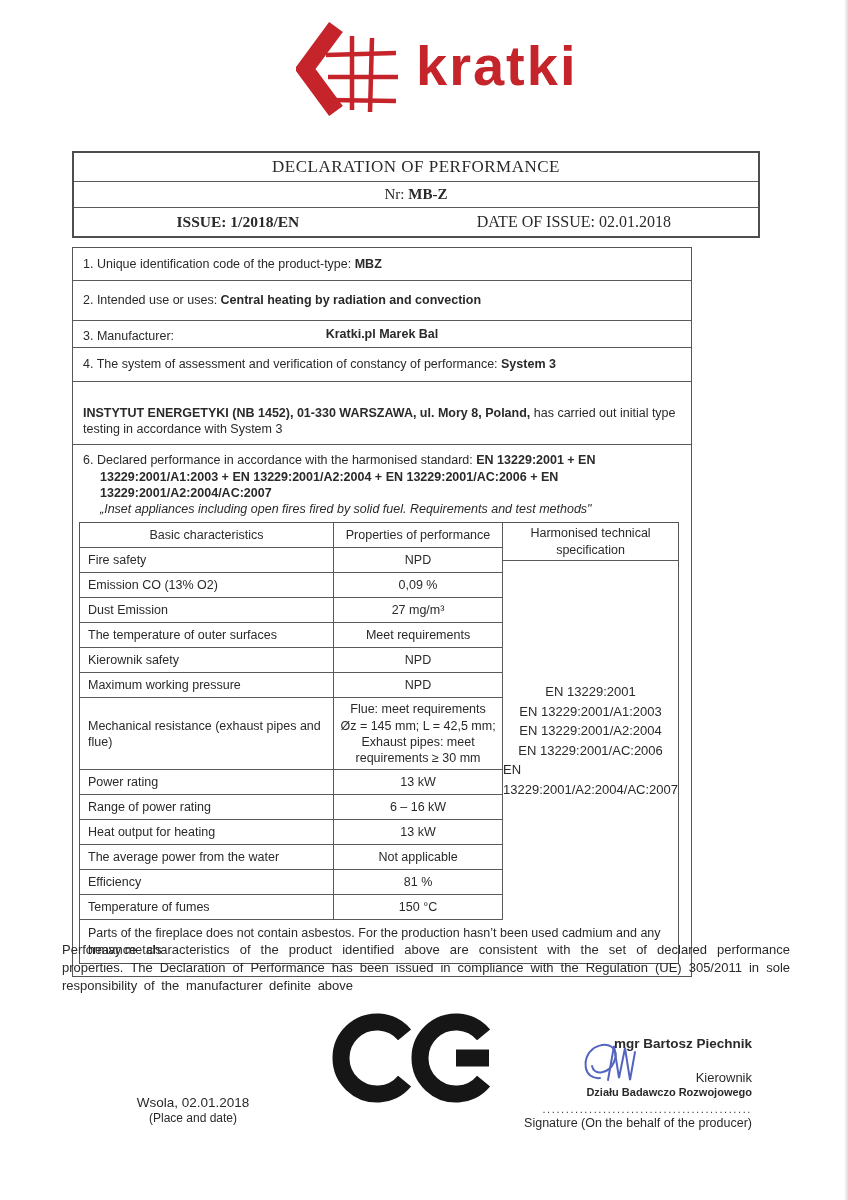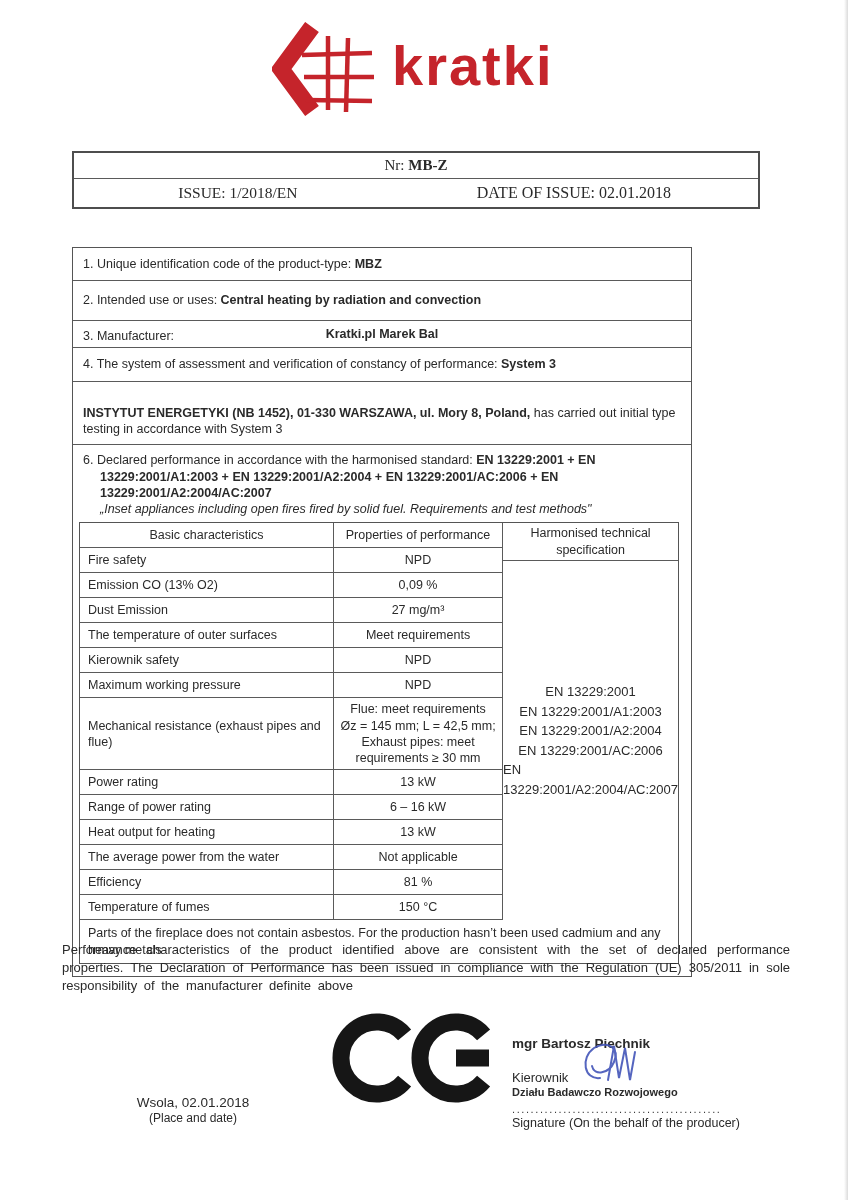--- a/index.html
+++ b/index.html
@@ -14,39 +14,39 @@
   }
   
   .page::after {
     content: '';
     position: absolute; top: 0; right: 0; width: 4px; height: 100%;
     background: linear-gradient(to right, rgba(0,0,0,0), rgba(0,0,0,0.14));
     pointer-events: none;
   }
 
   
-  .logo { position: absolute; left: 272px; top: 22px; display: flex; align-items: center; }
+  .logo { position: absolute; left: 296px; top: 22px; display: flex; align-items: center; }
   .logo svg { display: block; }
   .logo-text {
     font-size: 56px; font-weight: 700; letter-spacing: 2px;
     color: #c5242b; margin-left: 8px; line-height: 1; padding-bottom: 6px;
   }
 
   
   .title-table {
     position: absolute; left: 72px; top: 151px; width: 688px;
     border: 2px solid #4e4e4e;
     font-family: "Liberation Serif", serif;
   }
   .trow-t { border-bottom: 1px solid #5a5a5a; text-align: center; padding: 4px 6px; }
   .trow-t:last-child { border-bottom: none; }
   .tt-main { font-size: 17px; letter-spacing: 0.5px; }
   .tt-nr   { font-size: 15px; }
   .tt-issue-row { display: flex; padding: 5px 6px; }
-  .tt-issue { width: 47%; text-align: center; font-size: 15.5px; }
+  .tt-issue { width: 47%; text-align: center; font-size: 15.5px; font-weight: bold; }
   .tt-date  { width: 53%; text-align: center; font-size: 16px; }
 
   
   .items {
     position: absolute; left: 72px; top: 247px; width: 620px;
     border: 1.5px solid #555; font-size: 12.5px; line-height: 1.3;
   }
   .item { border-bottom: 1px solid #5a5a5a; padding: 8px 10px; }
   .item:last-child { border-bottom: none; }
   .item-hang { padding-left: 27px; text-indent: -17px; }
@@ -77,21 +77,21 @@
   .t-right .bd { flex: 1; display: flex; flex-direction: column; justify-content: center;
                  align-items: center; font-size: 13px; line-height: 1.5; }
   .t-foot { padding: 5px 8px; }
 
   
   .paragraph {
     position: absolute; left: 62px; top: 941px; width: 728px;
     font-size: 13px; line-height: 1.38; text-align: justify; word-spacing: 3px;
   }
   .ce { position: absolute; left: 331px; top: 1012px; }
-  .sig-block { position: absolute; left: 512px; top: 1036px; width: 240px; text-align: left; }
+  .sig-block { position: absolute; left: 512px; top: 1036px; width: 240px; text-align: right; }
   .sig-name { font-size: 13.5px; font-weight: 700; }
   .sig-role { font-size: 13px; margin-top: 19px; }
   .sig-dept { font-size: 11px; font-weight: 700; margin-top: 1px; }
   .sig-dots { font-size: 11px; letter-spacing: 1.6px; margin-top: 5px; white-space: nowrap; overflow: hidden; color: #3a3a3a; }
   .sig-caption { font-size: 12.5px; margin-top: 1px; }
   .sig-scribble { position: absolute; left: 66px; top: 2px; }
   .place-block { position: absolute; left: 103px; top: 1095px; width: 180px; text-align: center; }
   .place-value { font-size: 13.5px; }
   .place-caption { font-size: 12px; margin-top: 1px; }
 </style>
@@ -110,20 +110,21 @@
           <line x1="30" y1="33" x2="100" y2="31"></line>
           <line x1="32" y1="55" x2="102" y2="55"></line>
           <line x1="34" y1="78" x2="100" y2="79"></line>
         </g>
       </svg>
     </span>
     <span class="logo-text">kratki</span>
   </div>
 
   <div class="title-table">
+    <div class="trow-t tt-main">DECLARATION OF PERFORMANCE</div>
     <div class="trow-t tt-nr"><span>Nr: </span><span class="b">MB-Z</span></div>
     <div class="trow-t tt-issue-row">
       <span class="tt-issue">ISSUE: 1/2018/EN</span>
       <span class="tt-date">DATE OF ISSUE: 02.01.2018</span>
     </div>
   </div>
 
   <div class="items">
     <div class="item item-1"><span>1. Unique identification code of the product-type: </span><span class="b">MBZ</span></div>
     <div class="item item-2"><span>2. Intended use or uses: </span><span class="b">Central heating by radiation and convection</span></div>

